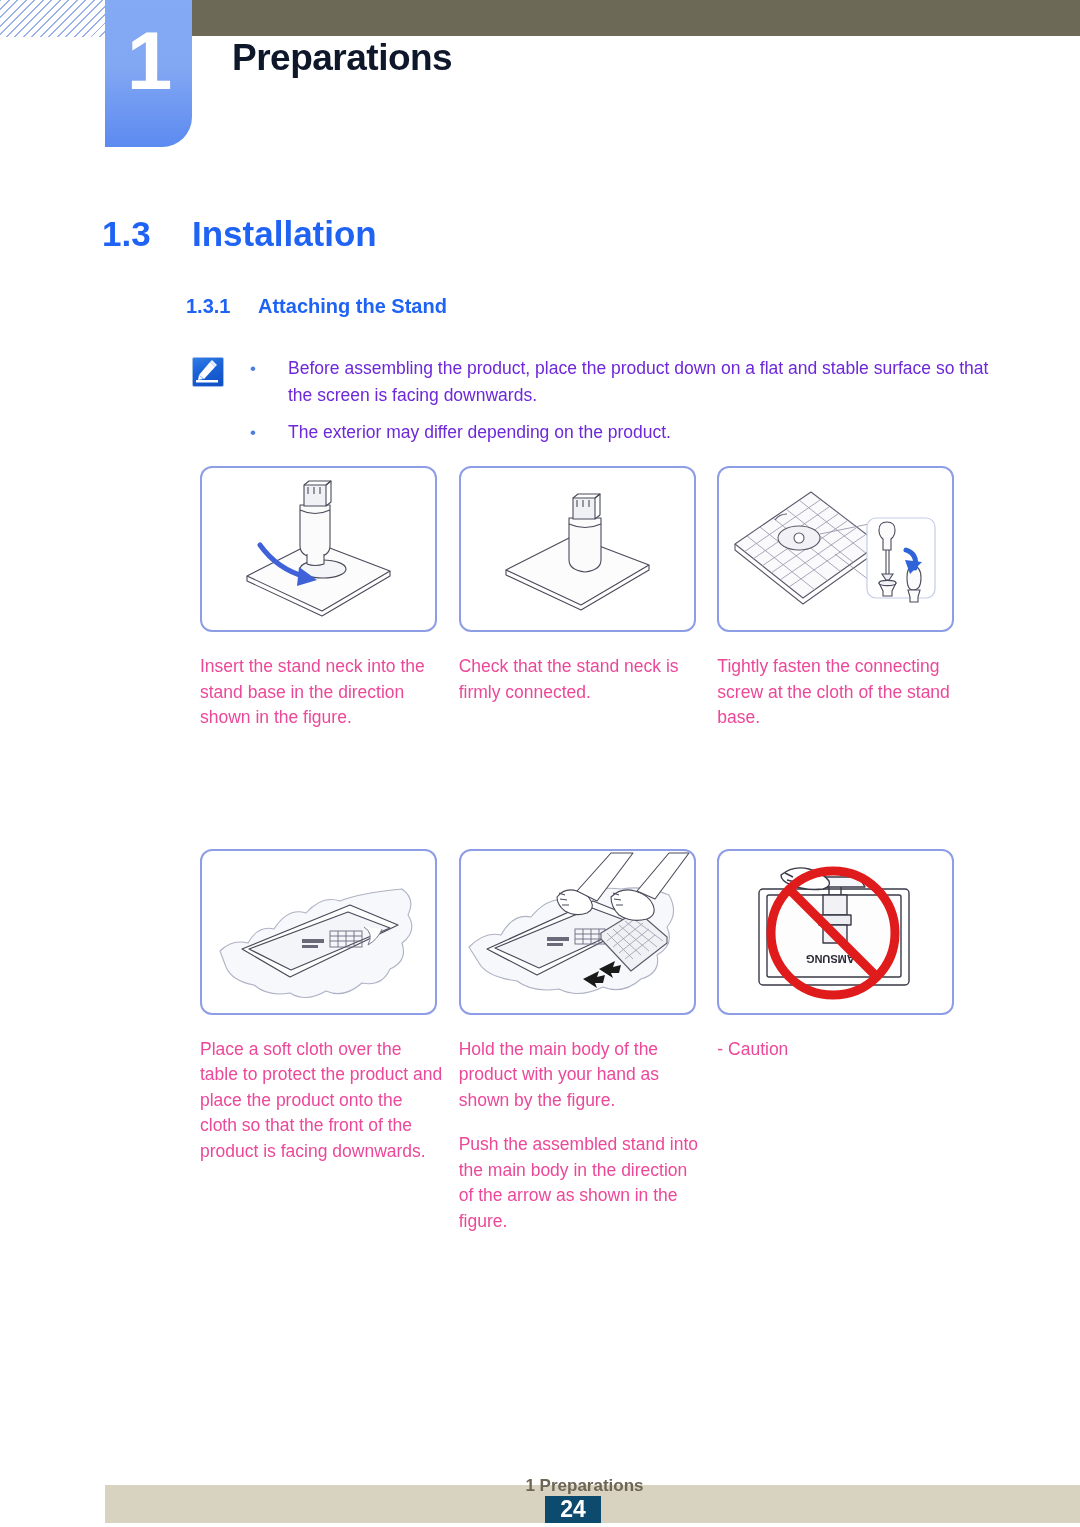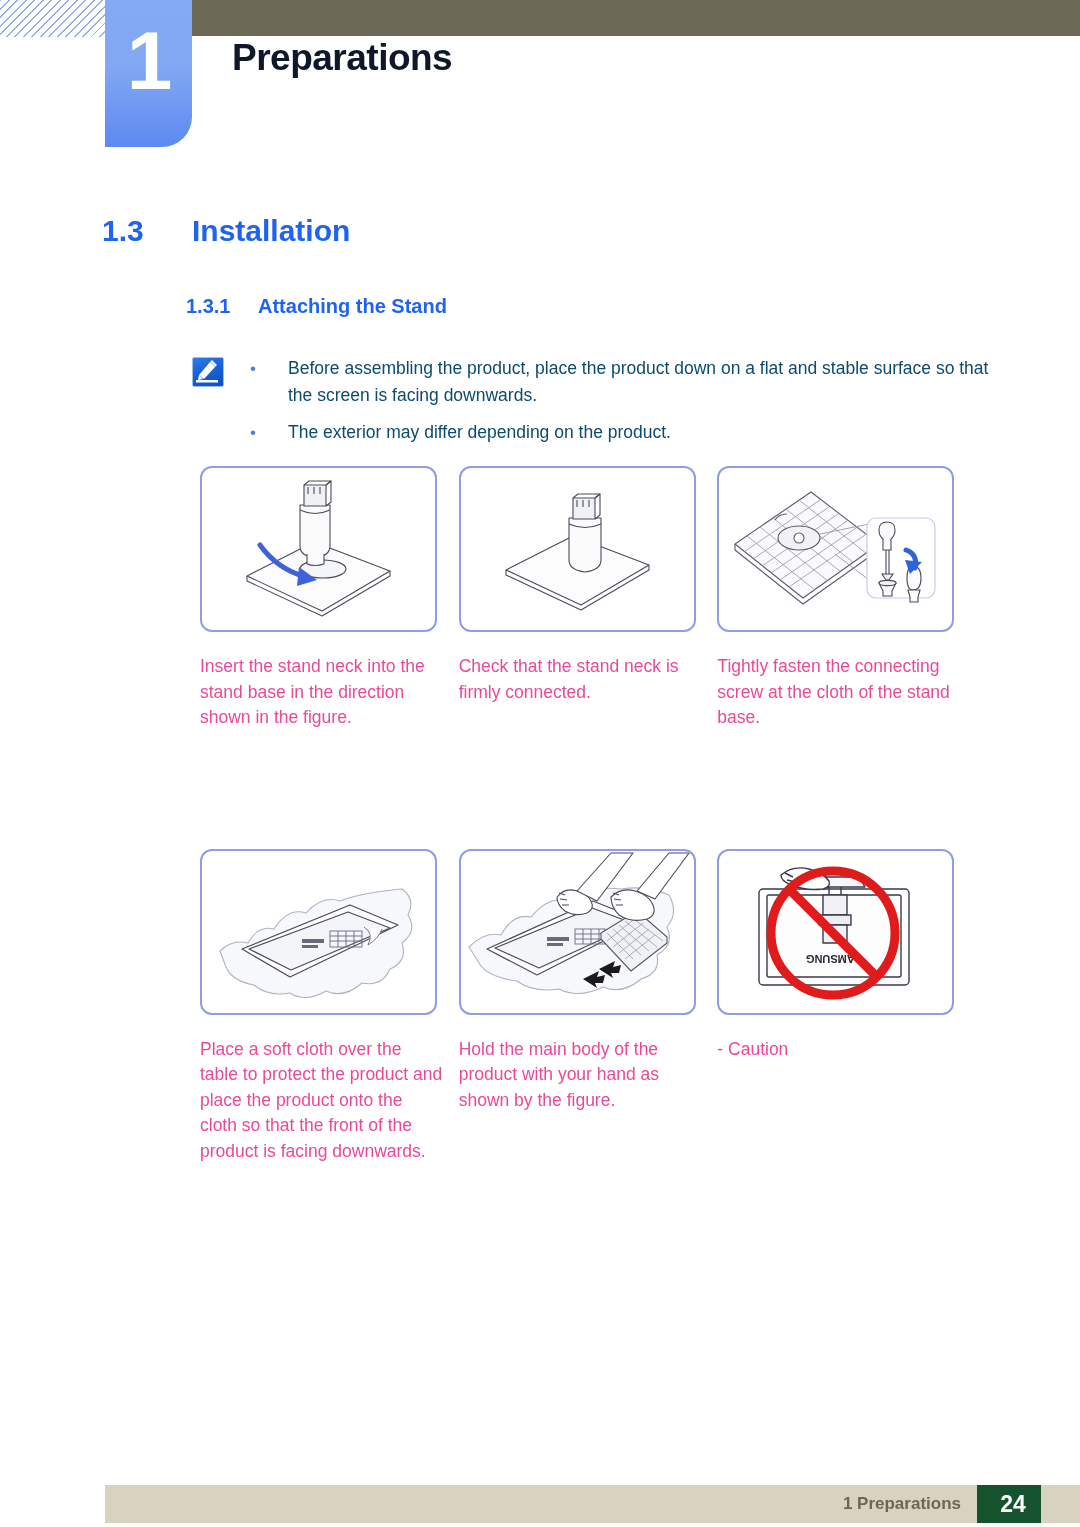--- a/index.html
+++ b/index.html
@@ -73,21 +73,21 @@
   }
 
   
   .h1-row {
     position: absolute;
     left: 102px;
     top: 214px;
     display: flex;
     align-items: baseline;
     color: #1f63f5;
-    font-size: 30px;
+    font-size: 35px;
     font-weight: bold;
   }
   .h1-num { width: 90px; }
 
   .h2-row {
     position: absolute;
     left: 186px;
     top: 295px;
     display: flex;
     align-items: baseline;
@@ -125,21 +125,21 @@
     display: flex;
     margin-bottom: 10px;
   }
   .note-bullet {
     color: #4a7fe0;
     font-size: 17px;
     line-height: 27px;
     flex: 0 0 38px;
   }
   .note-text {
-    color: #0c4a6e;
+    color: #6d28d9;
     font-size: 17.5px;
     line-height: 27px;
     max-width: 730px;
   }
 
   
   .fig-grid {
     position: absolute;
     left: 200px;
     top: 466px;
@@ -174,39 +174,39 @@
   .footer {
     position: absolute;
     left: 105px;
     top: 1485px;
     width: 975px;
     height: 38px;
     background: #d8d3c0;
     display: flex;
     align-items: center;
     justify-content: flex-end;
+    flex-direction: column;
   }
   .footer-label {
     color: #6e6654;
     font-size: 17px;
     font-weight: bold;
     margin-right: 16px;
   }
   .footer-page {
     width: 56px;
     height: 38px;
-    background: #14532d;
+    background: #0c4a6e;
     color: #ffffff;
     font-size: 23px;
     font-weight: bold;
     display: flex;
     align-items: center;
     justify-content: center;
     margin-right: 39px;
-    padding-left: 8px;
   }
 </style>
 </head>
 <body>
 
 <div class="page-header">
   <div class="hatch"></div>
   <div class="olive-bar"></div>
   <div class="chapter-tab">
     <span class="chapter-num">1</span>
@@ -400,20 +400,21 @@
           </g>
 
           <g fill="#1a1a1a">
             <path d="M122 128 L138 120 L136 126 L144 124 L142 132 L134 132 L136 137 Z"></path>
             <path d="M138 118 L154 110 L152 116 L160 114 L158 122 L150 122 L152 127 Z"></path>
           </g>
         </svg>
       </div>
       <div class="fig-cap">
         <p>Hold the main body of the product with your hand as shown by the figure.</p>
+        <p>Push the assembled stand into the main body in the direction of the arrow as shown in the figure.</p>
       </div>
     </div>
 
     <div class="fig-col">
       <div class="fig-box">
         <svg width="233" height="162" viewBox="0 0 233 162">
           <g fill="none" stroke="#3a3a48" stroke-width="1.4" stroke-linejoin="round">
             <rect x="40" y="38" width="150" height="96" rx="4" fill="#ffffff"></rect>
             <rect x="48" y="44" width="134" height="82" rx="2" fill="#fdfdfe"></rect>
 

